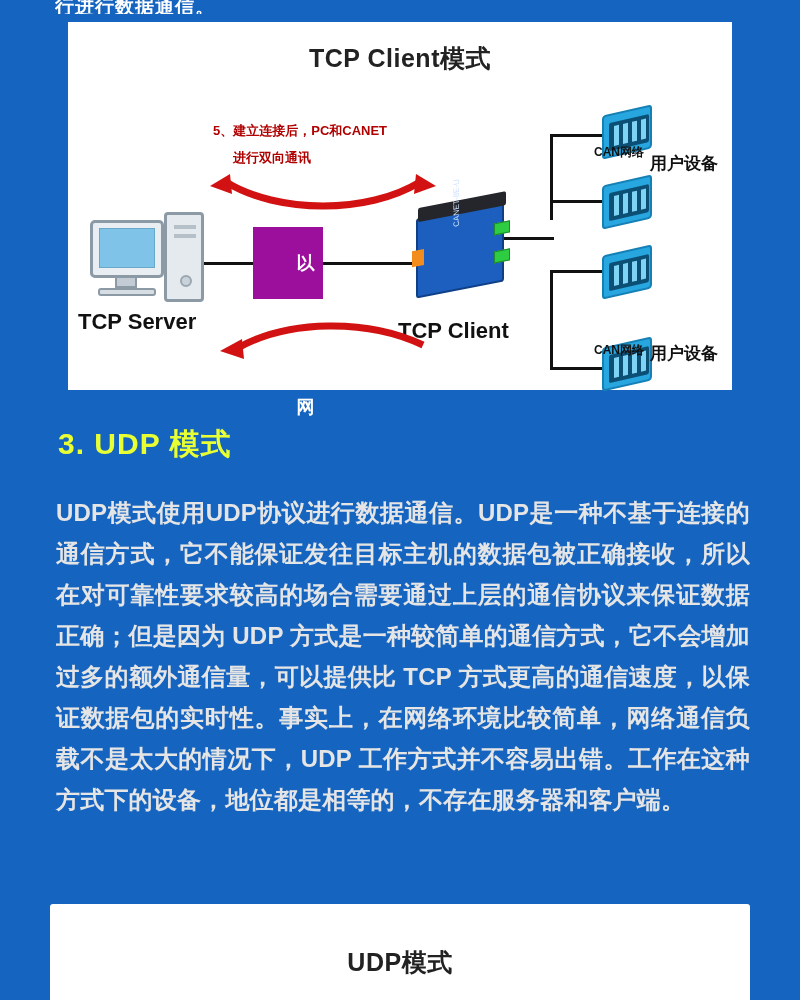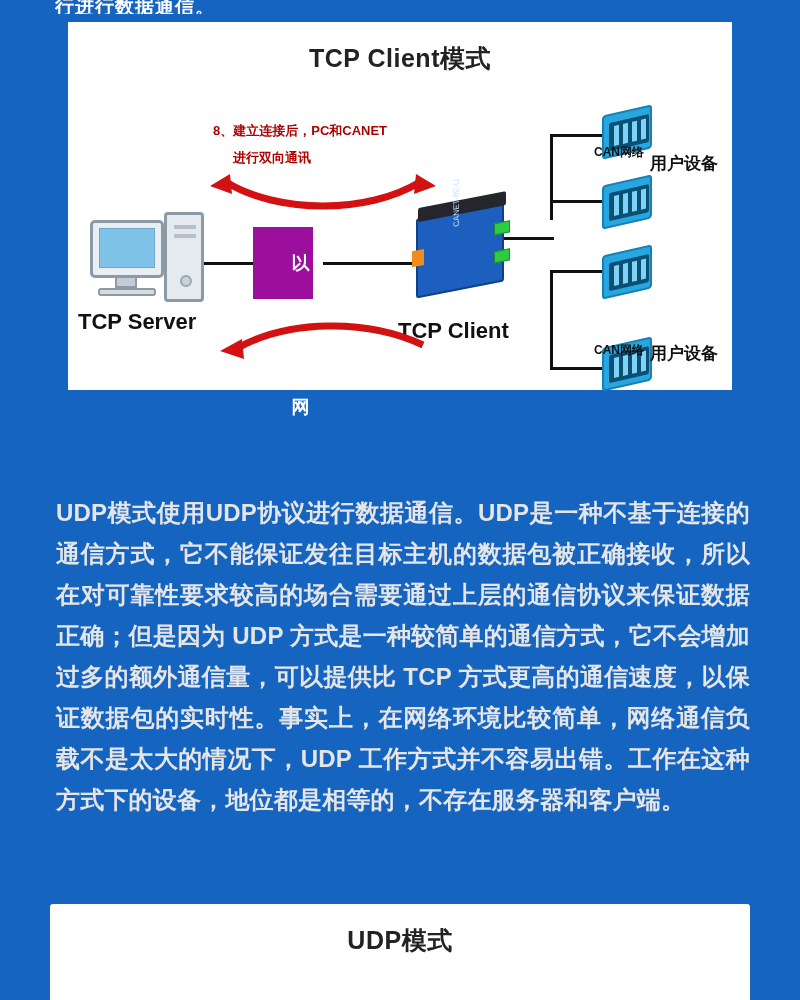--- a/index.html
+++ b/index.html
@@ -112,21 +112,21 @@
     font-weight: bold;
     white-space: nowrap;
   }
   #tcp-server-label { left: 10px; top: 287px; }
   #tcp-client-label { left: 330px; top: 296px; }
 
   
   .eth-box {
     position: absolute;
     left: 185px; top: 205px;
-    width: 60px; height: 72px;
+    width: 70px; height: 72px;
     background: #9c0f9c;
     padding-left: 36px;
   }
   .eth-box span {
     display: block;
     color: #ffffff;
     font-size: 18px;
     font-weight: bold;
     text-align: center;
     line-height: 72px;
@@ -288,21 +288,21 @@
   }
 
   
   #card-udp {
     top: 904px;
     height: 96px;
     left: 50px;
     width: 700px;
     border-radius: 3px 3px 0 0;
   }
-  #card-udp .card-title { top: 20px; }
+  #card-udp .card-title { top: 42px; }
 </style>
 </head>
 <body>
 
 <div class="page">
 
   <div class="top-cut">行进行数据通信。</div>
 
   <div class="card" id="card-tcp">
 
@@ -375,34 +375,35 @@
           <i></i>
           <i></i>
         </span>
     </div>
 
     <div class="small-label" id="can-label-top">CAN网络</div>
     <div class="small-label" id="can-label-bot">CAN网络</div>
     <div class="user-dev-label" id="user-dev-top">用户设备</div>
     <div class="user-dev-label" id="user-dev-bot">用户设备</div>
 
-    <div class="anno" id="anno-1a">8、建立连接后，PC和CANET</div>
+    <div class="anno" id="anno-1a">5、建立连接后，PC和CANET</div>
     <div class="anno" id="anno-1b">进行双向通讯</div>
 
     <svg class="arrow-svg" id="arrow-top" width="230" height="46" viewBox="0 0 230 46">
       <path d="M18 10 C70 42 160 42 212 10" stroke="#d21212" stroke-width="7" fill="none"></path>
       <polygon points="22,2 2,14 24,22" fill="#d21212"></polygon>
       <polygon points="208,2 228,14 206,22" fill="#d21212"></polygon>
     </svg>
     <svg class="arrow-svg" id="arrow-bot" width="220" height="44" viewBox="0 0 220 44">
       <path d="M18 32 C70 2 150 2 205 28" stroke="#d21212" stroke-width="7" fill="none"></path>
       <polygon points="24,22 2,34 26,42" fill="#d21212"></polygon>
     </svg>
   </div>
 
+  <div class="section-head">3. UDP 模式</div>
 
   <div class="body-text">UDP模式使用UDP协议进行数据通信。UDP是一种不基于连接的通信方式，它不能保证发往目标主机的数据包被正确接收，所以在对可靠性要求较高的场合需要通过上层的通信协议来保证数据正确；但是因为 UDP 方式是一种较简单的通信方式，它不会增加过多的额外通信量，可以提供比 TCP 方式更高的通信速度，以保证数据包的实时性。事实上，在网络环境比较简单，网络通信负载不是太大的情况下，UDP 工作方式并不容易出错。工作在这种方式下的设备，地位都是相等的，不存在服务器和客户端。</div>
 
   <div class="card" id="card-udp">
     <div class="card-title">UDP模式</div>
   </div>
 
 </div>
 
 </body></html>

